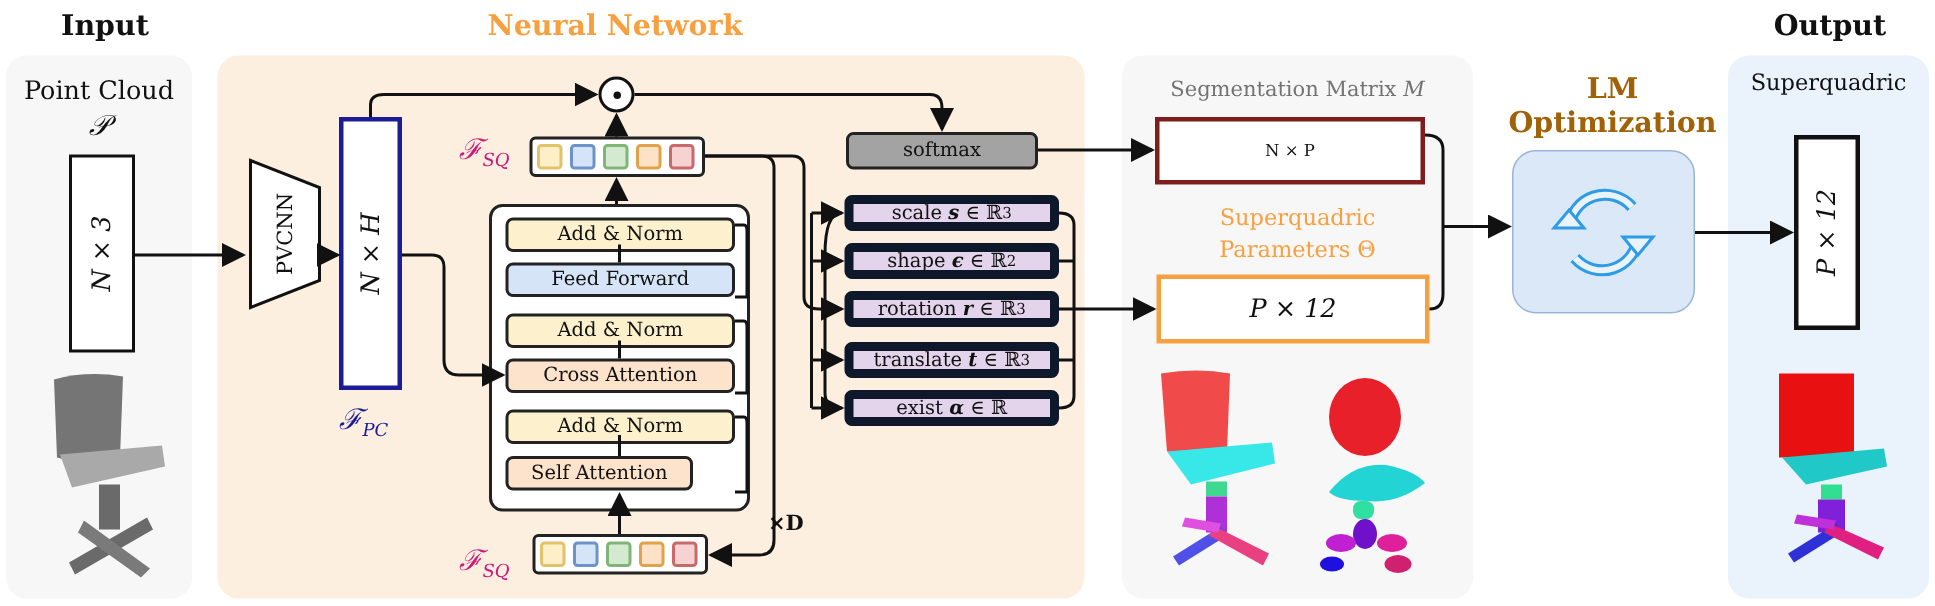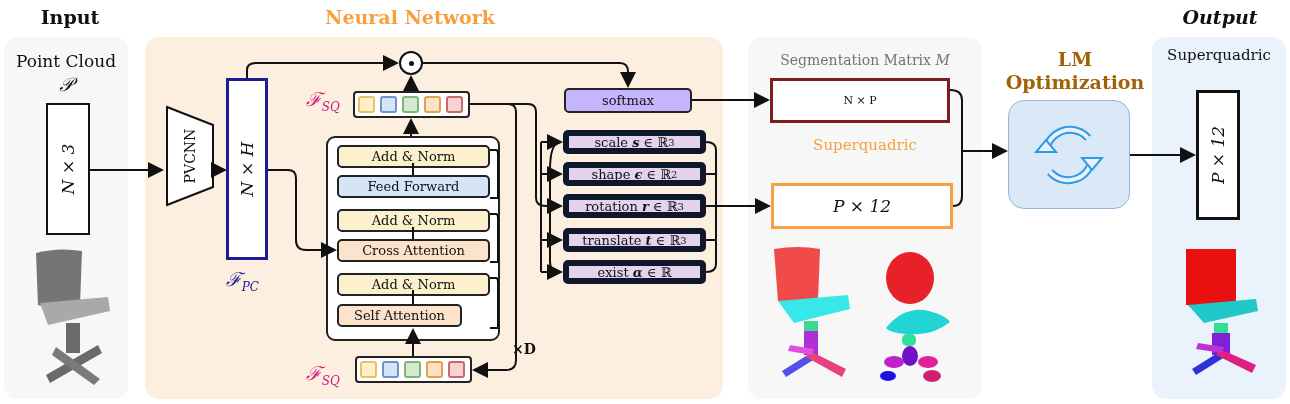--- a/index.html
+++ b/index.html
@@ -12,21 +12,21 @@
   .layer { position:absolute; box-sizing:border-box; border:2px solid #222; border-radius:5px; height:23px; display:flex; align-items:center; justify-content:center; font-size:13px; }
   .param { position:absolute; box-sizing:border-box; border:6px solid #0f172a; background:#e3d4ec; border-radius:5px; height:24px; display:flex; align-items:center; justify-content:center; font-size:13px; width:143px; left:563px; }
   .tok { position:absolute; box-sizing:border-box; width:17px; height:17px; border-radius:3px; border:2px solid; }
   svg.wires { position:absolute; left:0; top:0; }
 </style>
 </head>
 <body>
 
 <div class="abs section-title" style="left:0;top:6px;width:140px;">Input</div>
 <div class="abs section-title" style="left:300px;top:6px;width:220px;color:#f7a040;">Neural Network</div>
-<div class="abs section-title" style="left:1150px;top:6px;width:140px;font-style:italic;">Output</div>
+<div class="abs section-title" style="left:1150px;top:6px;width:140px;">Output</div>
 
 <div class="panel" style="left:4px;top:37px;width:124px;height:362px;background:#f7f7f7;"></div>
 <div class="panel" style="left:145px;top:37px;width:578px;height:362px;background:#fcefe0;"></div>
 <div class="panel" style="left:748px;top:37px;width:234px;height:362px;background:#f7f7f7;"></div>
 <div class="panel" style="left:1152px;top:37px;width:134px;height:362px;background:#eaf2fc;"></div>
 
 <div class="abs" style="left:4px;top:51px;width:124px;text-align:center;font-size:17px;">Point Cloud</div>
 <div class="abs" style="left:4px;top:73px;width:124px;text-align:center;font-size:19px;font-style:italic;">𝒫</div>
 <div class="box" style="left:46px;top:103px;width:44px;height:132px;border:2px solid #111;background:#fff;">
   <span class="vtext">N × 3</span>
@@ -83,35 +83,36 @@
 </div>
 <div class="abs" style="left:355px;top:356px;width:117px;height:27px;border:2px solid #222;border-radius:4px;background:#fff;box-sizing:border-box;"></div>
 <div id="tokBot">
     <div class="tok" style="left: 360px; top: 361px; background: rgb(253, 240, 200); border-color: rgb(226, 194, 106);"></div>
     <div class="tok" style="left: 382px; top: 361px; background: rgb(214, 228, 247); border-color: rgb(110, 147, 201);"></div>
     <div class="tok" style="left: 404px; top: 361px; background: rgb(212, 234, 208); border-color: rgb(127, 181, 119);"></div>
     <div class="tok" style="left: 426px; top: 361px; background: rgb(253, 226, 200); border-color: rgb(224, 163, 74);"></div>
     <div class="tok" style="left: 448px; top: 361px; background: rgb(247, 210, 210); border-color: rgb(201, 106, 106);"></div>
   </div>
 
-<div class="layer" style="left:564px;top:88px;width:128px;height:25px;background:#c4b5fd;">softmax</div>
+<div class="layer" style="left:564px;top:88px;width:128px;height:25px;background:#a3a3a3;">softmax</div>
 <div id="params">
     <div class="param" style="top: 130px;"><span>scale</span>&nbsp;<b><i>s</i></b>&nbsp;∈&nbsp;<span>ℝ</span><sup style="font-size:10px">3</sup></div>
     <div class="param" style="top: 162px;"><span>shape</span>&nbsp;<b><i>ϵ</i></b>&nbsp;∈&nbsp;<span>ℝ</span><sup style="font-size:10px">2</sup></div>
     <div class="param" style="top: 194px;"><span>rotation</span>&nbsp;<b><i>r</i></b>&nbsp;∈&nbsp;<span>ℝ</span><sup style="font-size:10px">3</sup></div>
     <div class="param" style="top: 228px;"><span>translate</span>&nbsp;<b><i>t</i></b>&nbsp;∈&nbsp;<span>ℝ</span><sup style="font-size:10px">3</sup></div>
     <div class="param" style="top: 260px;"><span>exist</span>&nbsp;<b><i>α</i></b>&nbsp;∈&nbsp;<span>ℝ</span><sup style="font-size:10px"></sup></div>
   </div>
 
 <div class="abs" style="left:748px;top:52px;width:234px;text-align:center;color:#737373;font-size:14px;">
   <span>Segmentation Matrix</span> <i>M</i>
 </div>
 <div class="box" style="left:770px;top:78px;width:180px;height:45px;border:3px solid #7f1d1d;background:#fff;font-size:11px;">N × P</div>
 <div class="abs" style="left:748px;top:135px;width:234px;text-align:center;color:#f7a040;font-size:15px;line-height:21px;">
   <div>Superquadric</div>
+  <div>Parameters Θ</div>
 </div>
 <div class="box" style="left:771px;top:183px;width:182px;height:46px;border:3px solid #f7a040;background:#fff;font-style:italic;font-size:17px;">P × 12</div>
 
 <svg class="abs" style="left:770px;top:245px;" width="90" height="140" viewBox="0 0 90 140">
   <path d="M4 4 Q28 0 50 4 L48 56 Q26 60 8 56 Z" fill="#f04a4a"></path>
   <path d="M8 56 L78 50 L80 64 L24 78 Z" fill="#38e8e8"></path>
   <rect x="34" y="76" width="14" height="10" fill="#40d890"></rect>
   <rect x="34" y="86" width="14" height="24" fill="#b030d8"></rect>
   <path d="M12 126 L44 106 L48 112 L16 132 Z" fill="#5050e8"></path>
   <path d="M40 106 L76 124 L72 132 L36 112 Z" fill="#e84080"></path>

